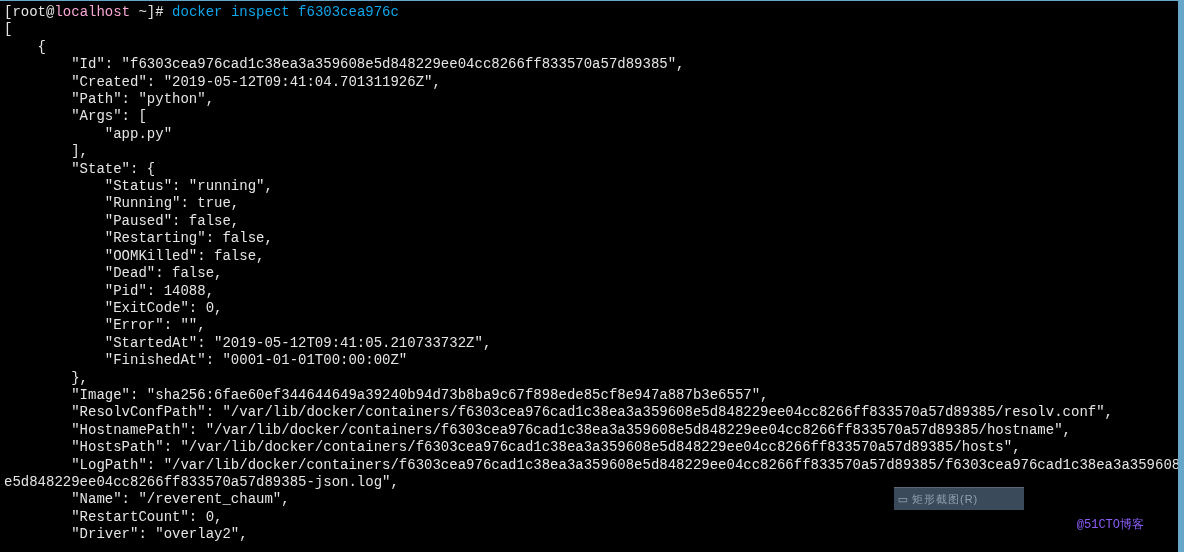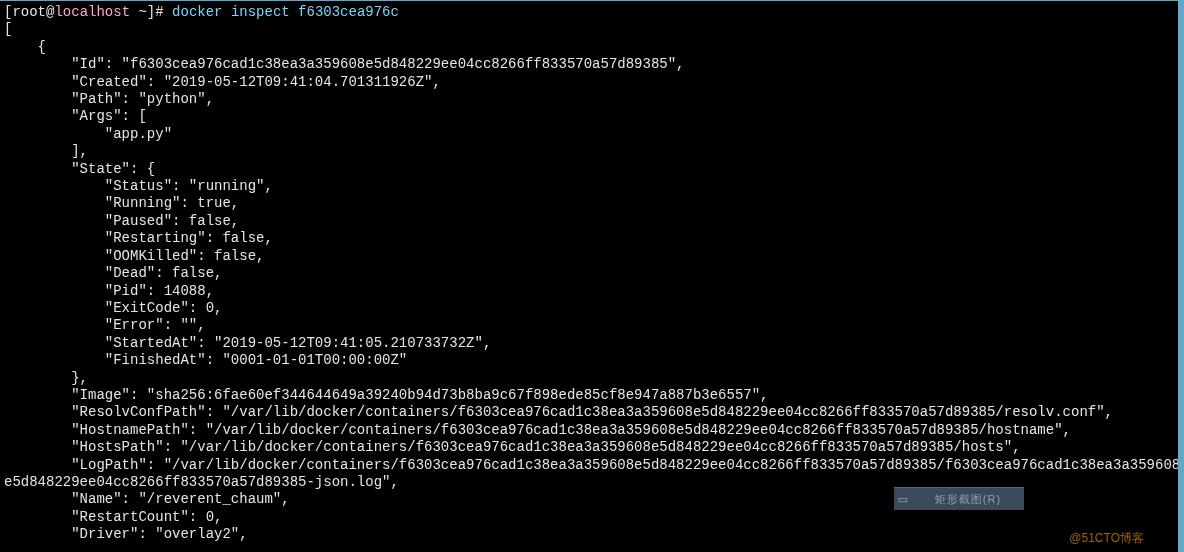--- a/index.html
+++ b/index.html
@@ -30,28 +30,28 @@
     top: 0;
     height: 1px;
     background: #65a6c9;
   }
   .terminal {
     white-space: pre;
     padding: 4px 0 0 4px;
   }
   .prompt-user { color: #e5e5e5; }
   .prompt-host { color: #f9a8d4; }
-  .prompt-command { color: #7dd3fc; }
+  .prompt-command { color: #0ea5e9; }
   .watermark {
     position: absolute;
     right: 40px;
-    bottom: 5px;
-    color: #a16207;
+    bottom: 18px;
+    color: #8b5cf6;
     font-size: 12px;
-    font-family: Liberation Sans, sans-serif;
+    font-family: Liberation Mono, monospace;
   }
   .floating-tab {
     position: absolute;
     right: 160px;
     bottom: 42px;
     width: 130px;
     height: 22px;
     background: #3a4a5a;
     color: #90a0b0;
     font-family: sans-serif;
@@ -61,21 +61,21 @@
     align-items: center;
     border-top: 1px solid #5a6a7a;
   }
   .floating-tab .ft-icon {
     width: 18px;
     text-align: center;
     font-size: 11px;
   }
   .floating-tab .ft-label {
     flex: 1;
-    text-align: center;
+    text-align: left;
     letter-spacing: 1px;
   }
 </style>
 </head>
 <body>
 
 <div class="border-top"></div>
 <div class="border-right"></div>
 
 <div class="terminal"><span>[<span class="prompt-user">root</span>@<span class="prompt-host">localhost</span> <span>~</span>]<span>#</span> </span><span class="prompt-command">docker inspect f6303cea976c</span>

